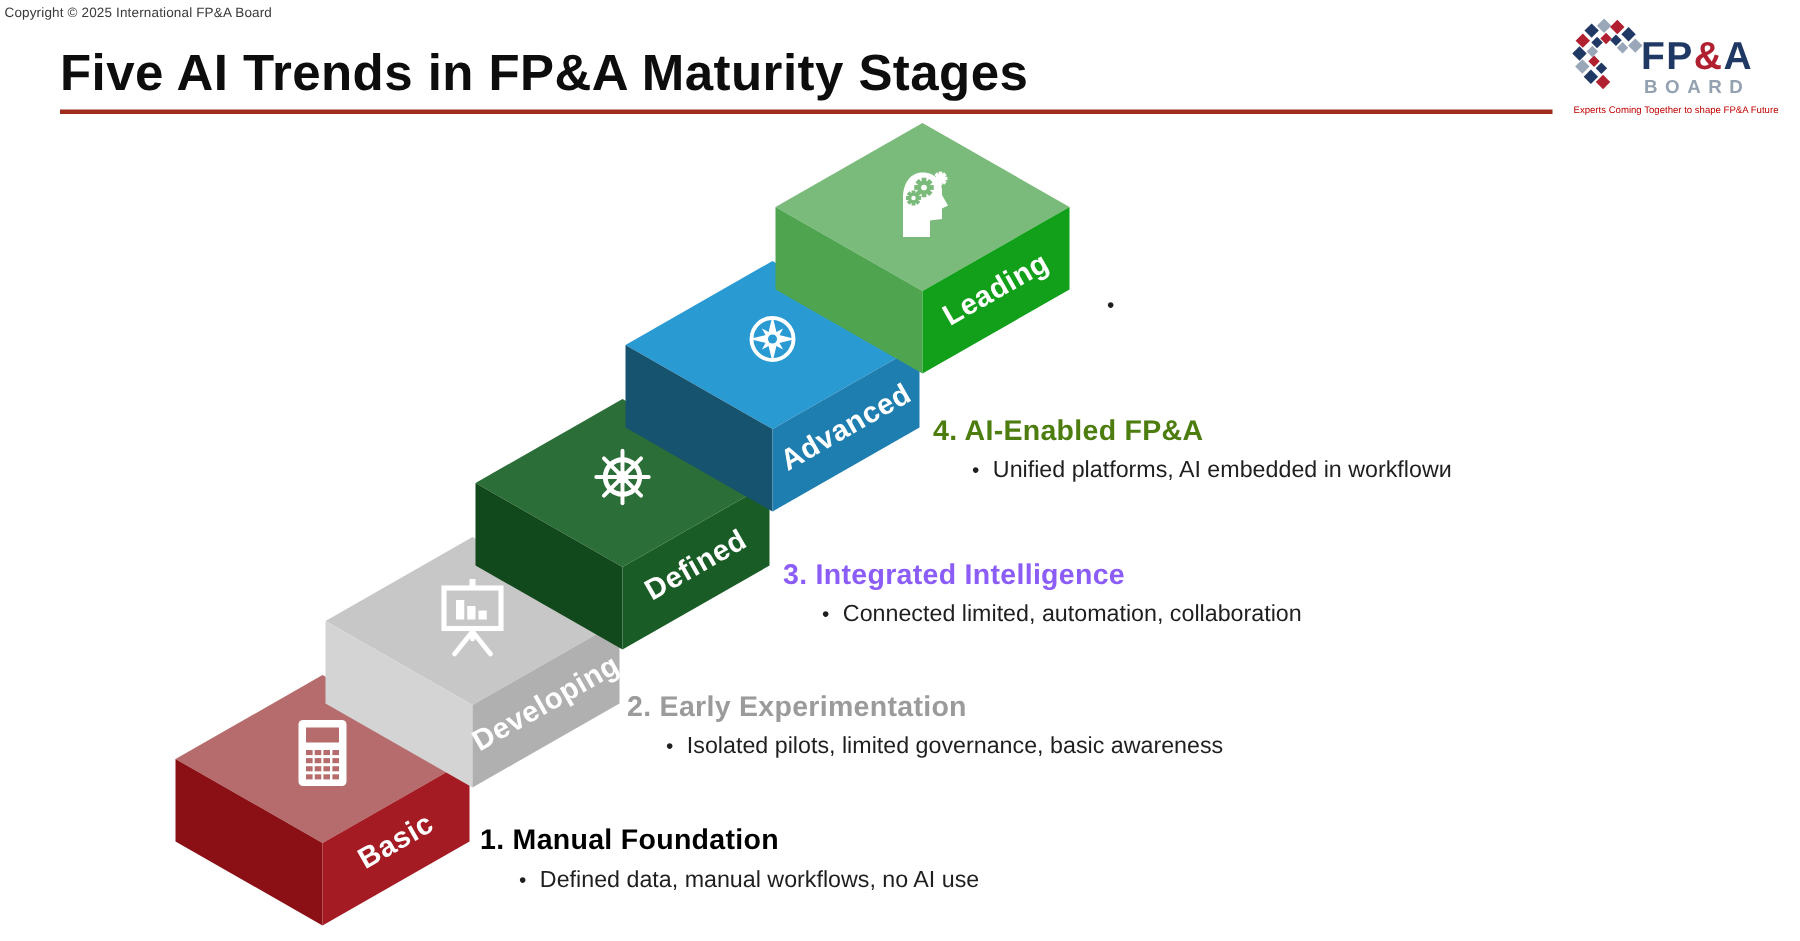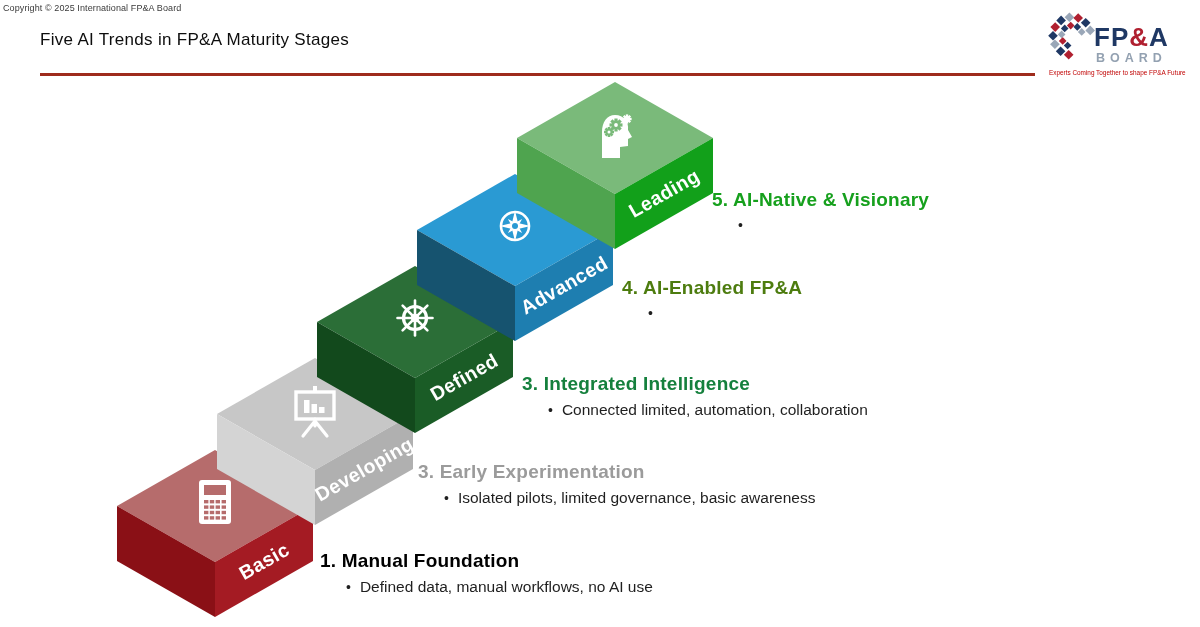--- a/index.html
+++ b/index.html
@@ -4,31 +4,31 @@
 <style>
   html,body{margin:0;padding:0;background:#ffffff;}
   .canvas{
     position:relative;width:1200px;height:627px;background:#ffffff;
     overflow:hidden;font-family:"Liberation Sans","DejaVu Sans",sans-serif;
   }
   .copyright{
     position:absolute;left:3px;top:3px;font-size:9px;color:#3a3a3a;letter-spacing:.1px;text-align:right;
   }
   .page-title{
-    position:absolute;left:40px;top:30px;font-size:17px;font-weight:400;
+    position:absolute;left:40px;top:30px;font-size:34px;font-weight:700;
     color:#0d0d0d;letter-spacing:.3px;
   }
   .title-underline{
     position:absolute;left:40px;top:73px;width:995px;height:3px;background:#9e2b1c;
   }
   .logo{position:absolute;left:1048px;top:10px;width:150px;height:70px;}
   .stairs{position:absolute;left:0;top:0;width:1200px;height:627px;}
   .note{position:absolute;white-space:nowrap;}
   .note-heading{font-size:19px;font-weight:700;letter-spacing:.2px;}
-  .hc1{color:#000000}.hc2{color:#9b9b9b}.hc3{color:#15803d}.hc4{color:#4d7c0f}.hc5{color:#16a01d}
+  .hc1{color:#000000}.hc2{color:#9b9b9b}.hc3{color:#8b5cf6}.hc4{color:#4d7c0f}.hc5{color:#16a01d}
   .note-bullet{
     margin-top:6px;padding-left:26px;font-size:15.5px;color:#1f1f1f;
     display:flex;gap:9px;align-items:baseline;
   }
   .dot{font-size:14px;color:#1f1f1f;}
   svg text{font-family:"Liberation Sans","DejaVu Sans",sans-serif;}
 </style>
 </head>
 <body>
 
@@ -183,42 +183,42 @@
 
   <div class="note" style="left:320px;top:550px">
     <div class="note-heading hc1">1. Manual Foundation</div>
     <div class="note-bullet">
         <span class="dot">•</span>
         <span>Defined data, manual workflows, no AI use</span>
       </div>
   </div>
 
   <div class="note" style="left:418px;top:461px">
-    <div class="note-heading hc2">3. Early Experimentation</div>
+    <div class="note-heading hc2">2. Early Experimentation</div>
     <div class="note-bullet">
         <span class="dot">•</span>
         <span>Isolated pilots, limited governance, basic awareness</span>
       </div>
   </div>
 
   <div class="note" style="left:522px;top:373px">
     <div class="note-heading hc3">3. Integrated Intelligence</div>
     <div class="note-bullet">
         <span class="dot">•</span>
         <span>Connected limited, automation, collaboration</span>
       </div>
   </div>
 
   <div class="note" style="left:622px;top:277px">
     <div class="note-heading hc4">4. AI-Enabled FP&amp;A</div>
     <div class="note-bullet">
         <span class="dot">•</span>
+        <span>Unified platforms, AI embedded in workflowи</span>
       </div>
   </div>
 
   <div class="note" style="left:712px;top:189px">
-    <div class="note-heading hc5">5. AI-Native &amp; Visionary</div>
     <div class="note-bullet">
         <span class="dot">•</span>
       </div>
   </div>
 
 </div>
 
 </body></html>

